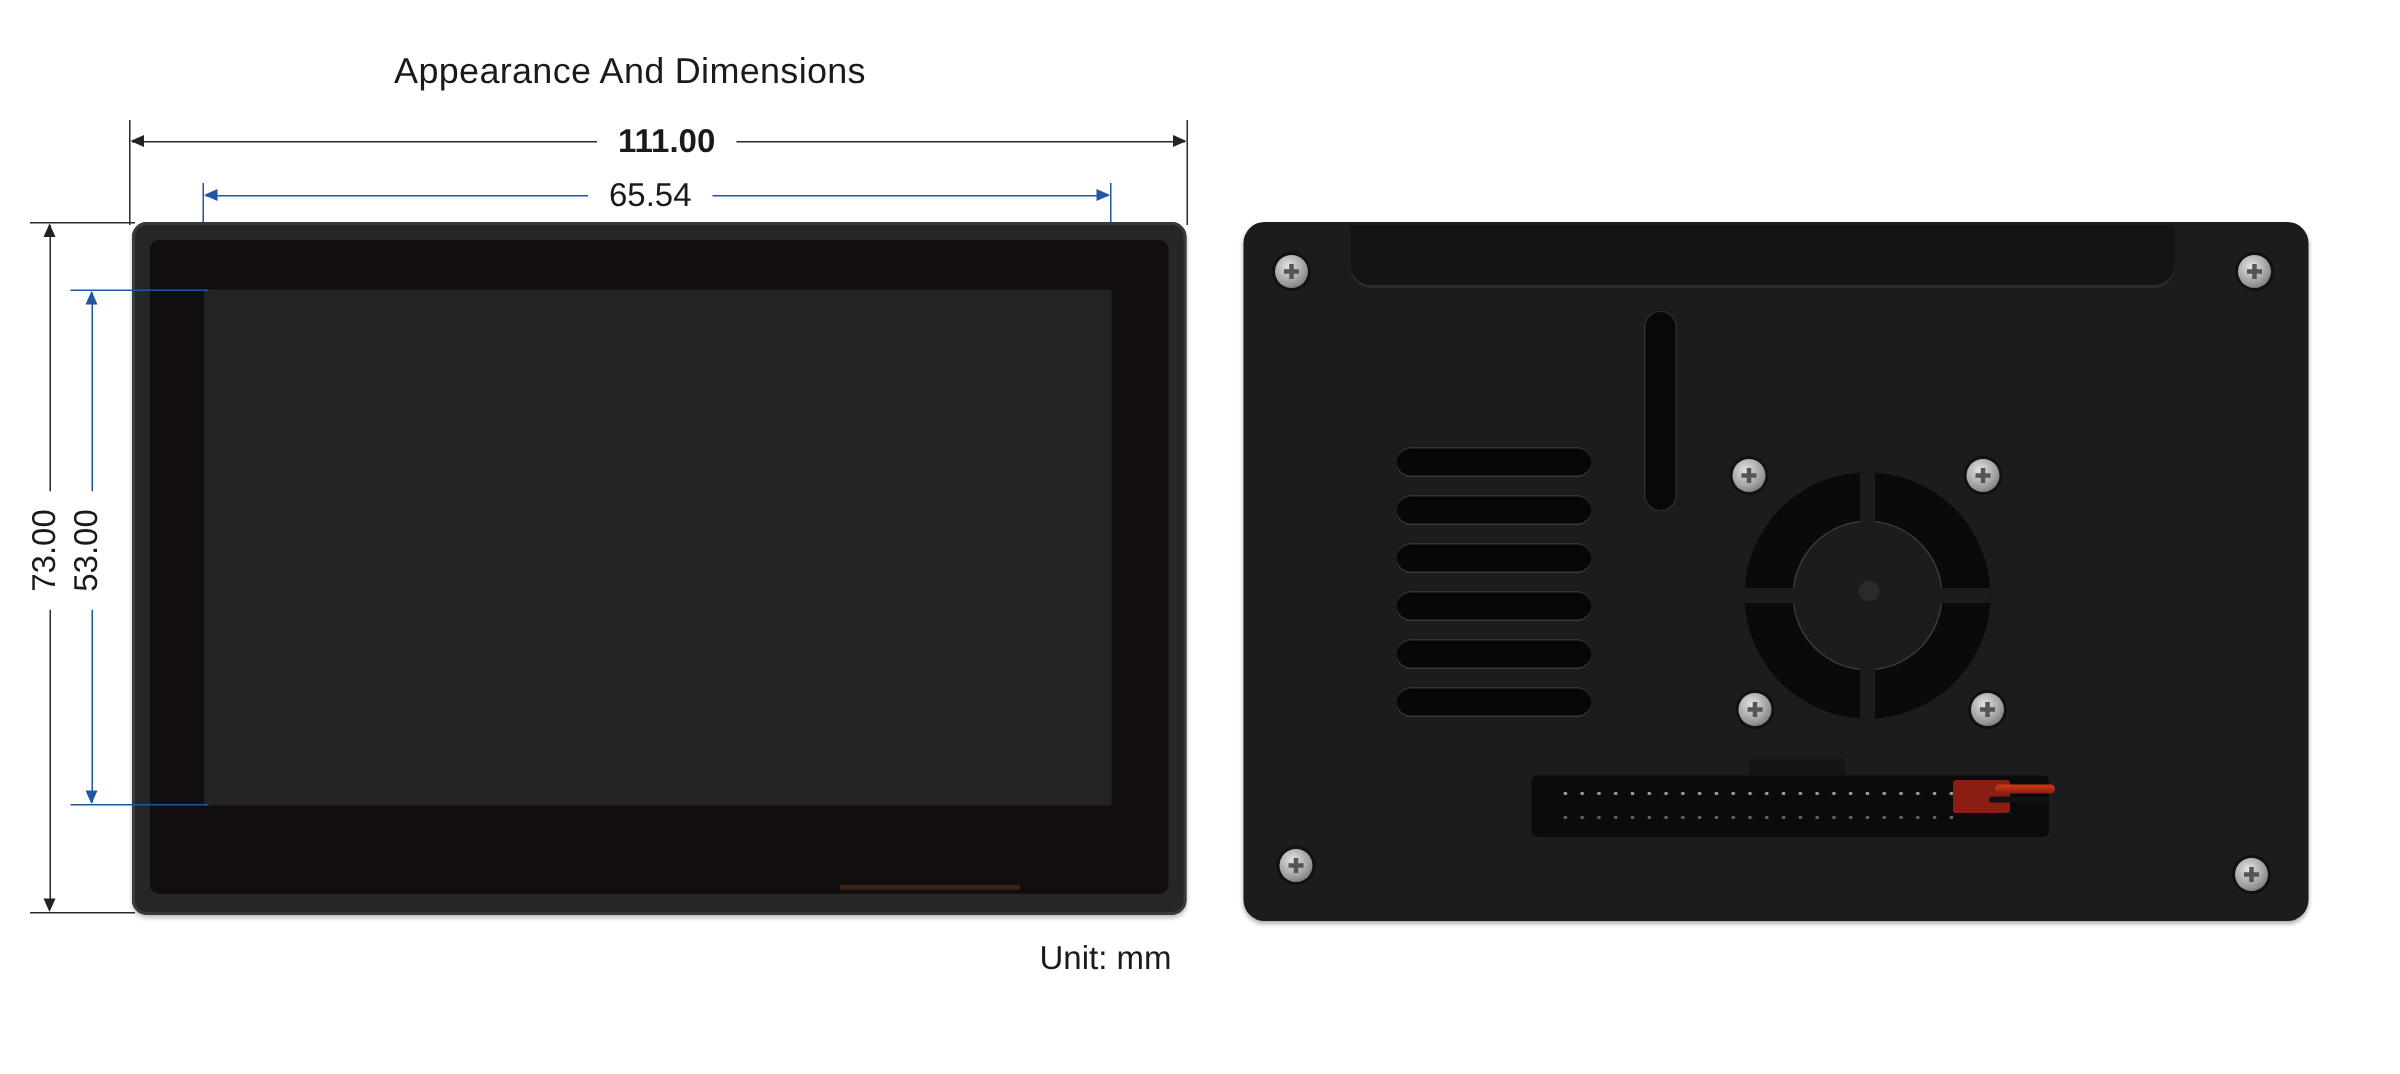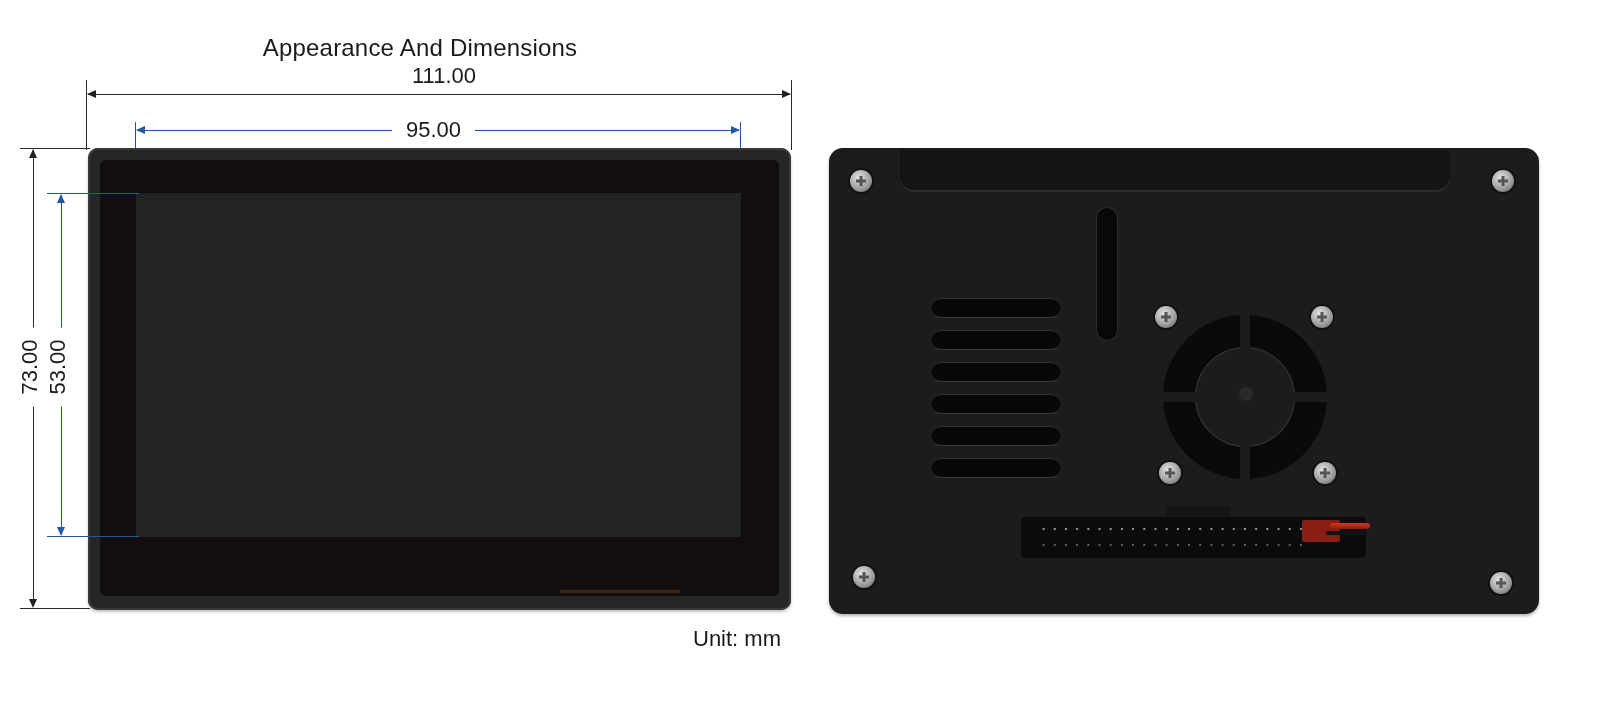--- a/index.html
+++ b/index.html
@@ -54,28 +54,28 @@
 </head>
 <body>
 
 <div class="abs title">Appearance And Dimensions</div>
 
 <div class="abs ext" style="left:86px;top:80px;width:1px;height:70px;"></div>
 <div class="abs ext" style="left:791px;top:80px;width:1px;height:70px;"></div>
 <div class="abs hline" style="left:88px;top:94px;width:702px;"></div>
 <div class="arrow-l" style="left:87px;top:90px;"></div>
 <div class="arrow-r" style="left:782px;top:90px;"></div>
-<div class="abs dimlabel" style="left:398px;top:64px;">111.00</div>
+<div class="abs dimlabel" style="left:398px;top:82px;font-weight:bold;">111.00</div>
 
 <div class="abs ext blue" style="left:135px;top:122px;width:1px;height:76px;"></div>
 <div class="abs ext blue" style="left:740px;top:122px;width:1px;height:76px;"></div>
 <div class="abs hline blue" style="left:137px;top:130px;width:602px;"></div>
 <div class="arrow-l blue-arrow" style="left:136px;top:126px;"></div>
 <div class="arrow-r blue-arrow" style="left:731px;top:126px;"></div>
-<div class="abs dimlabel" style="left:392px;top:118px;">95.00</div>
+<div class="abs dimlabel" style="left:392px;top:118px;">65.54</div>
 
 <div class="abs front"></div>
 <div class="abs front-inner"></div>
 <div class="abs front-screen"></div>
 <div class="abs front-glow"></div>
 
 <div class="abs ext" style="left:20px;top:148px;width:70px;height:1px;"></div>
 <div class="abs ext" style="left:20px;top:608px;width:70px;height:1px;"></div>
 <div class="abs vline" style="left:33px;top:150px;height:456px;"></div>
 <div class="arrow-u" style="left:29px;top:149px;"></div>

